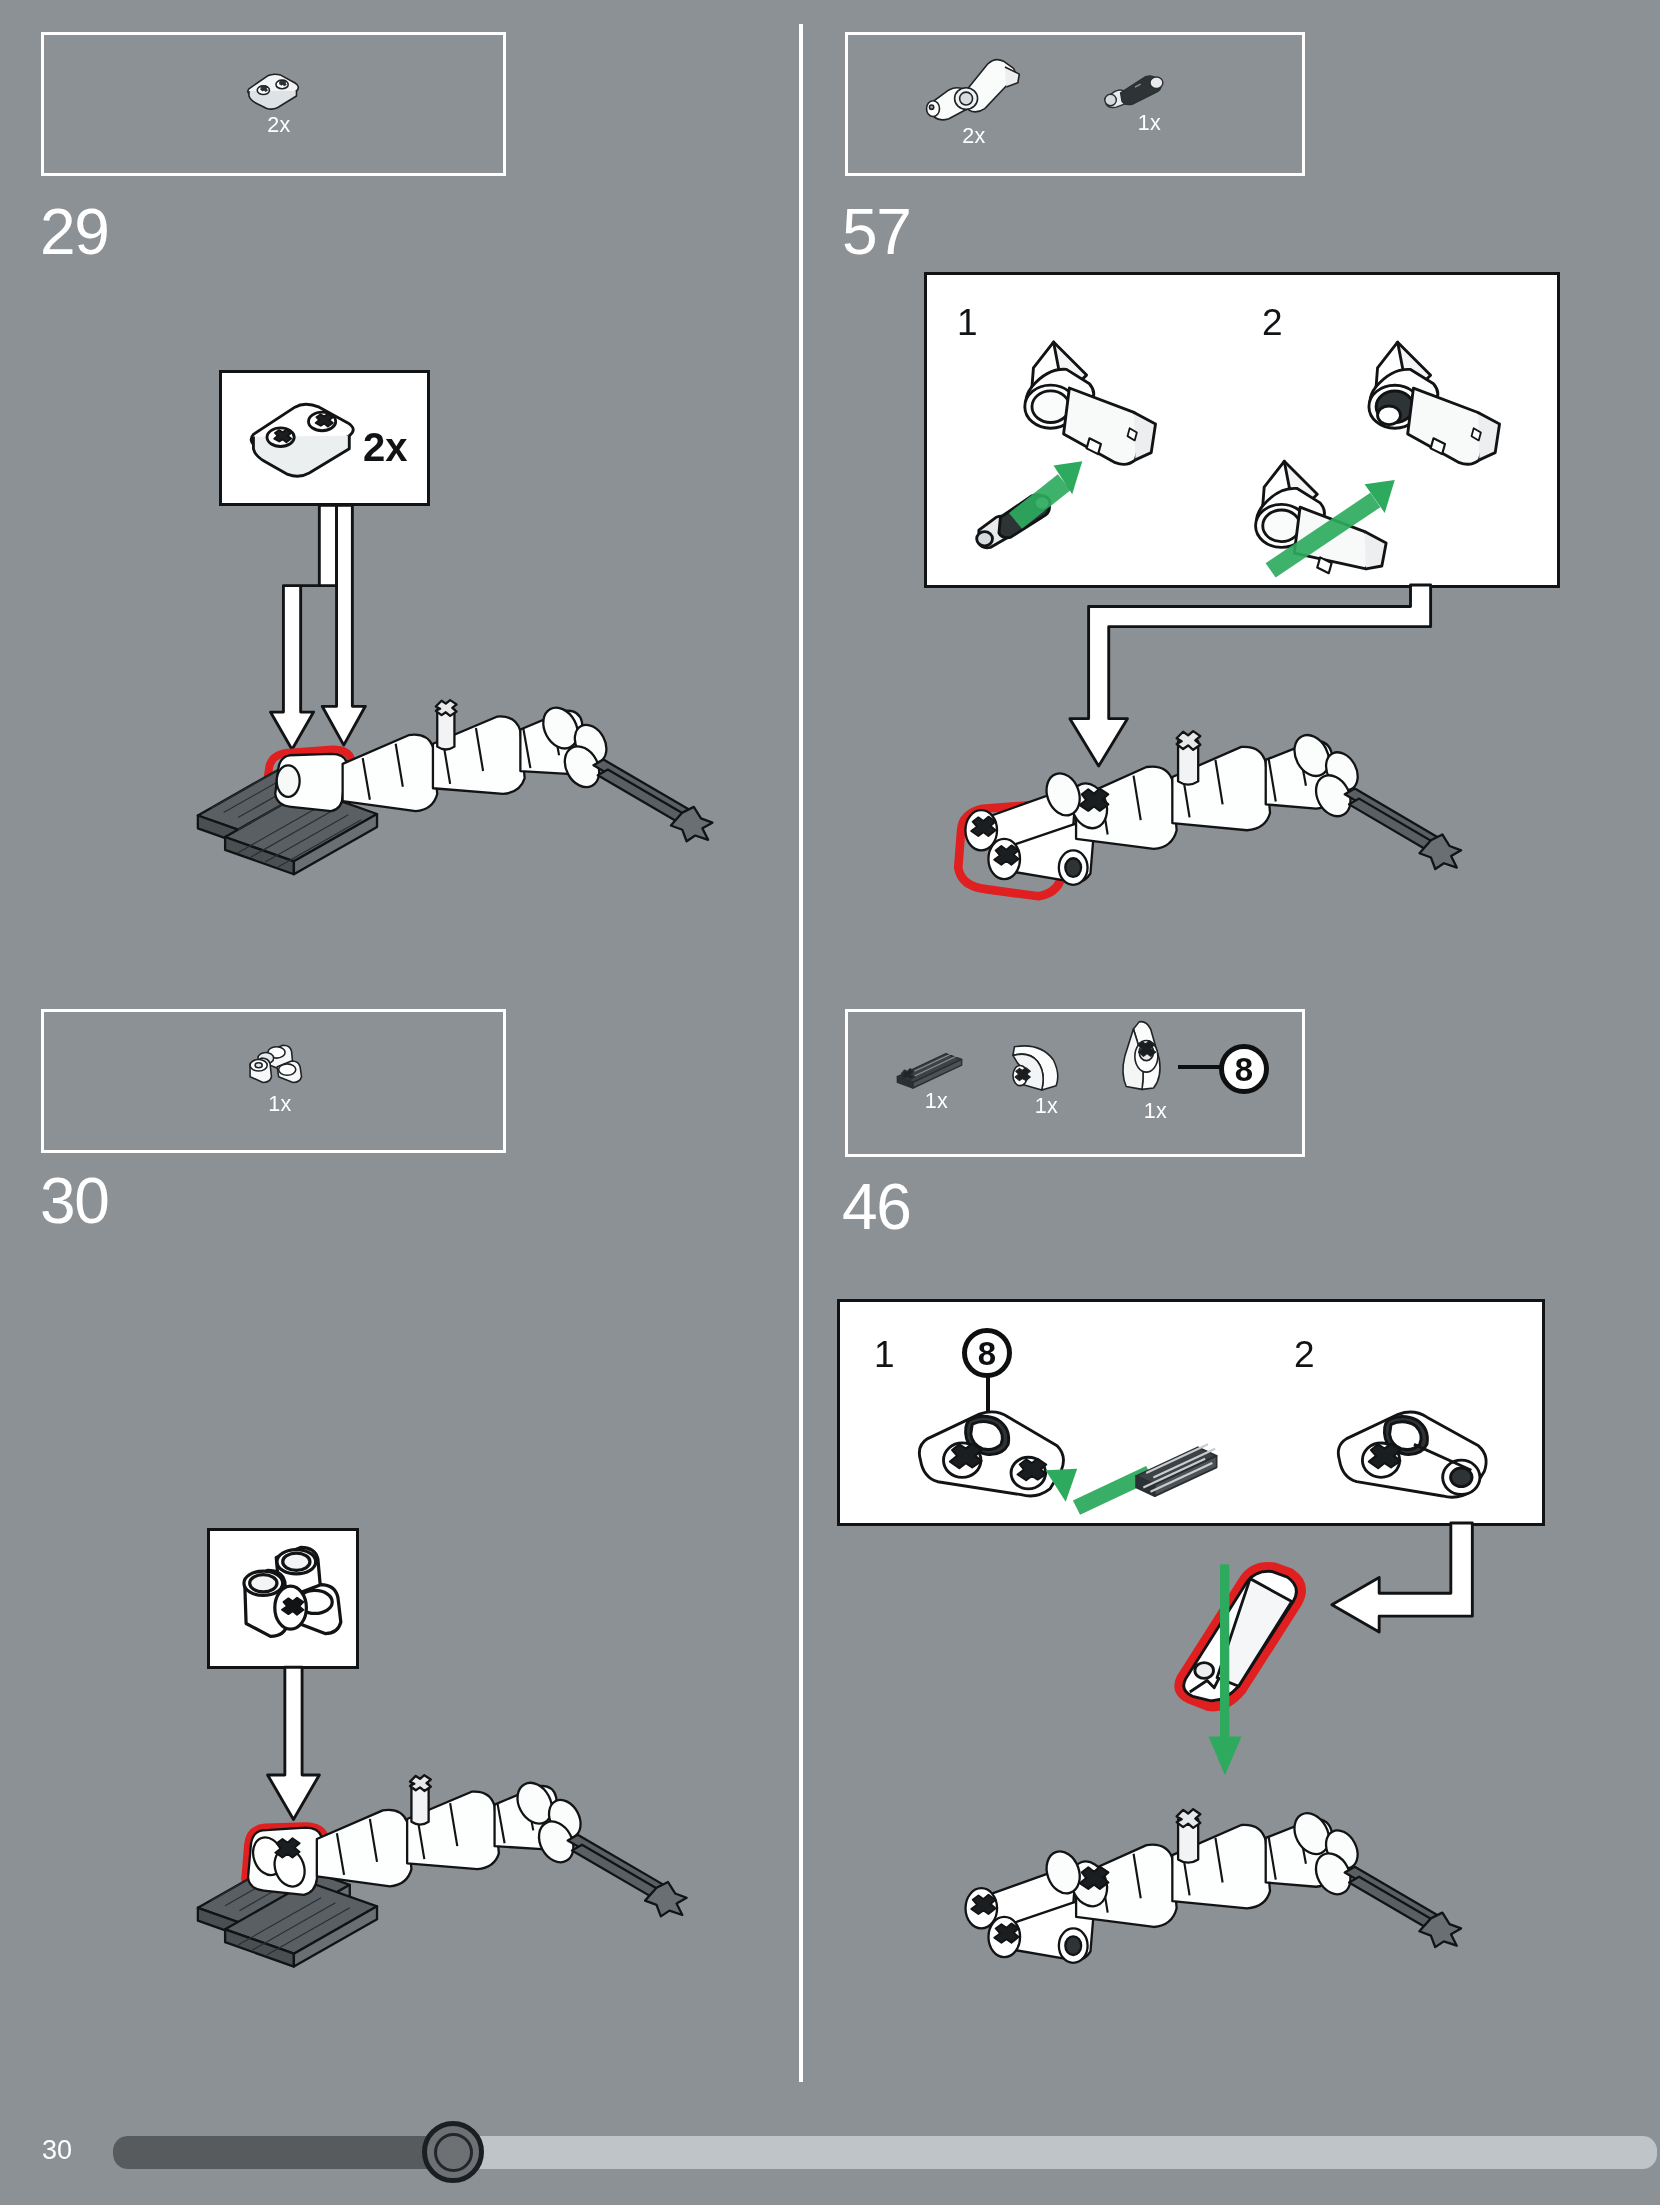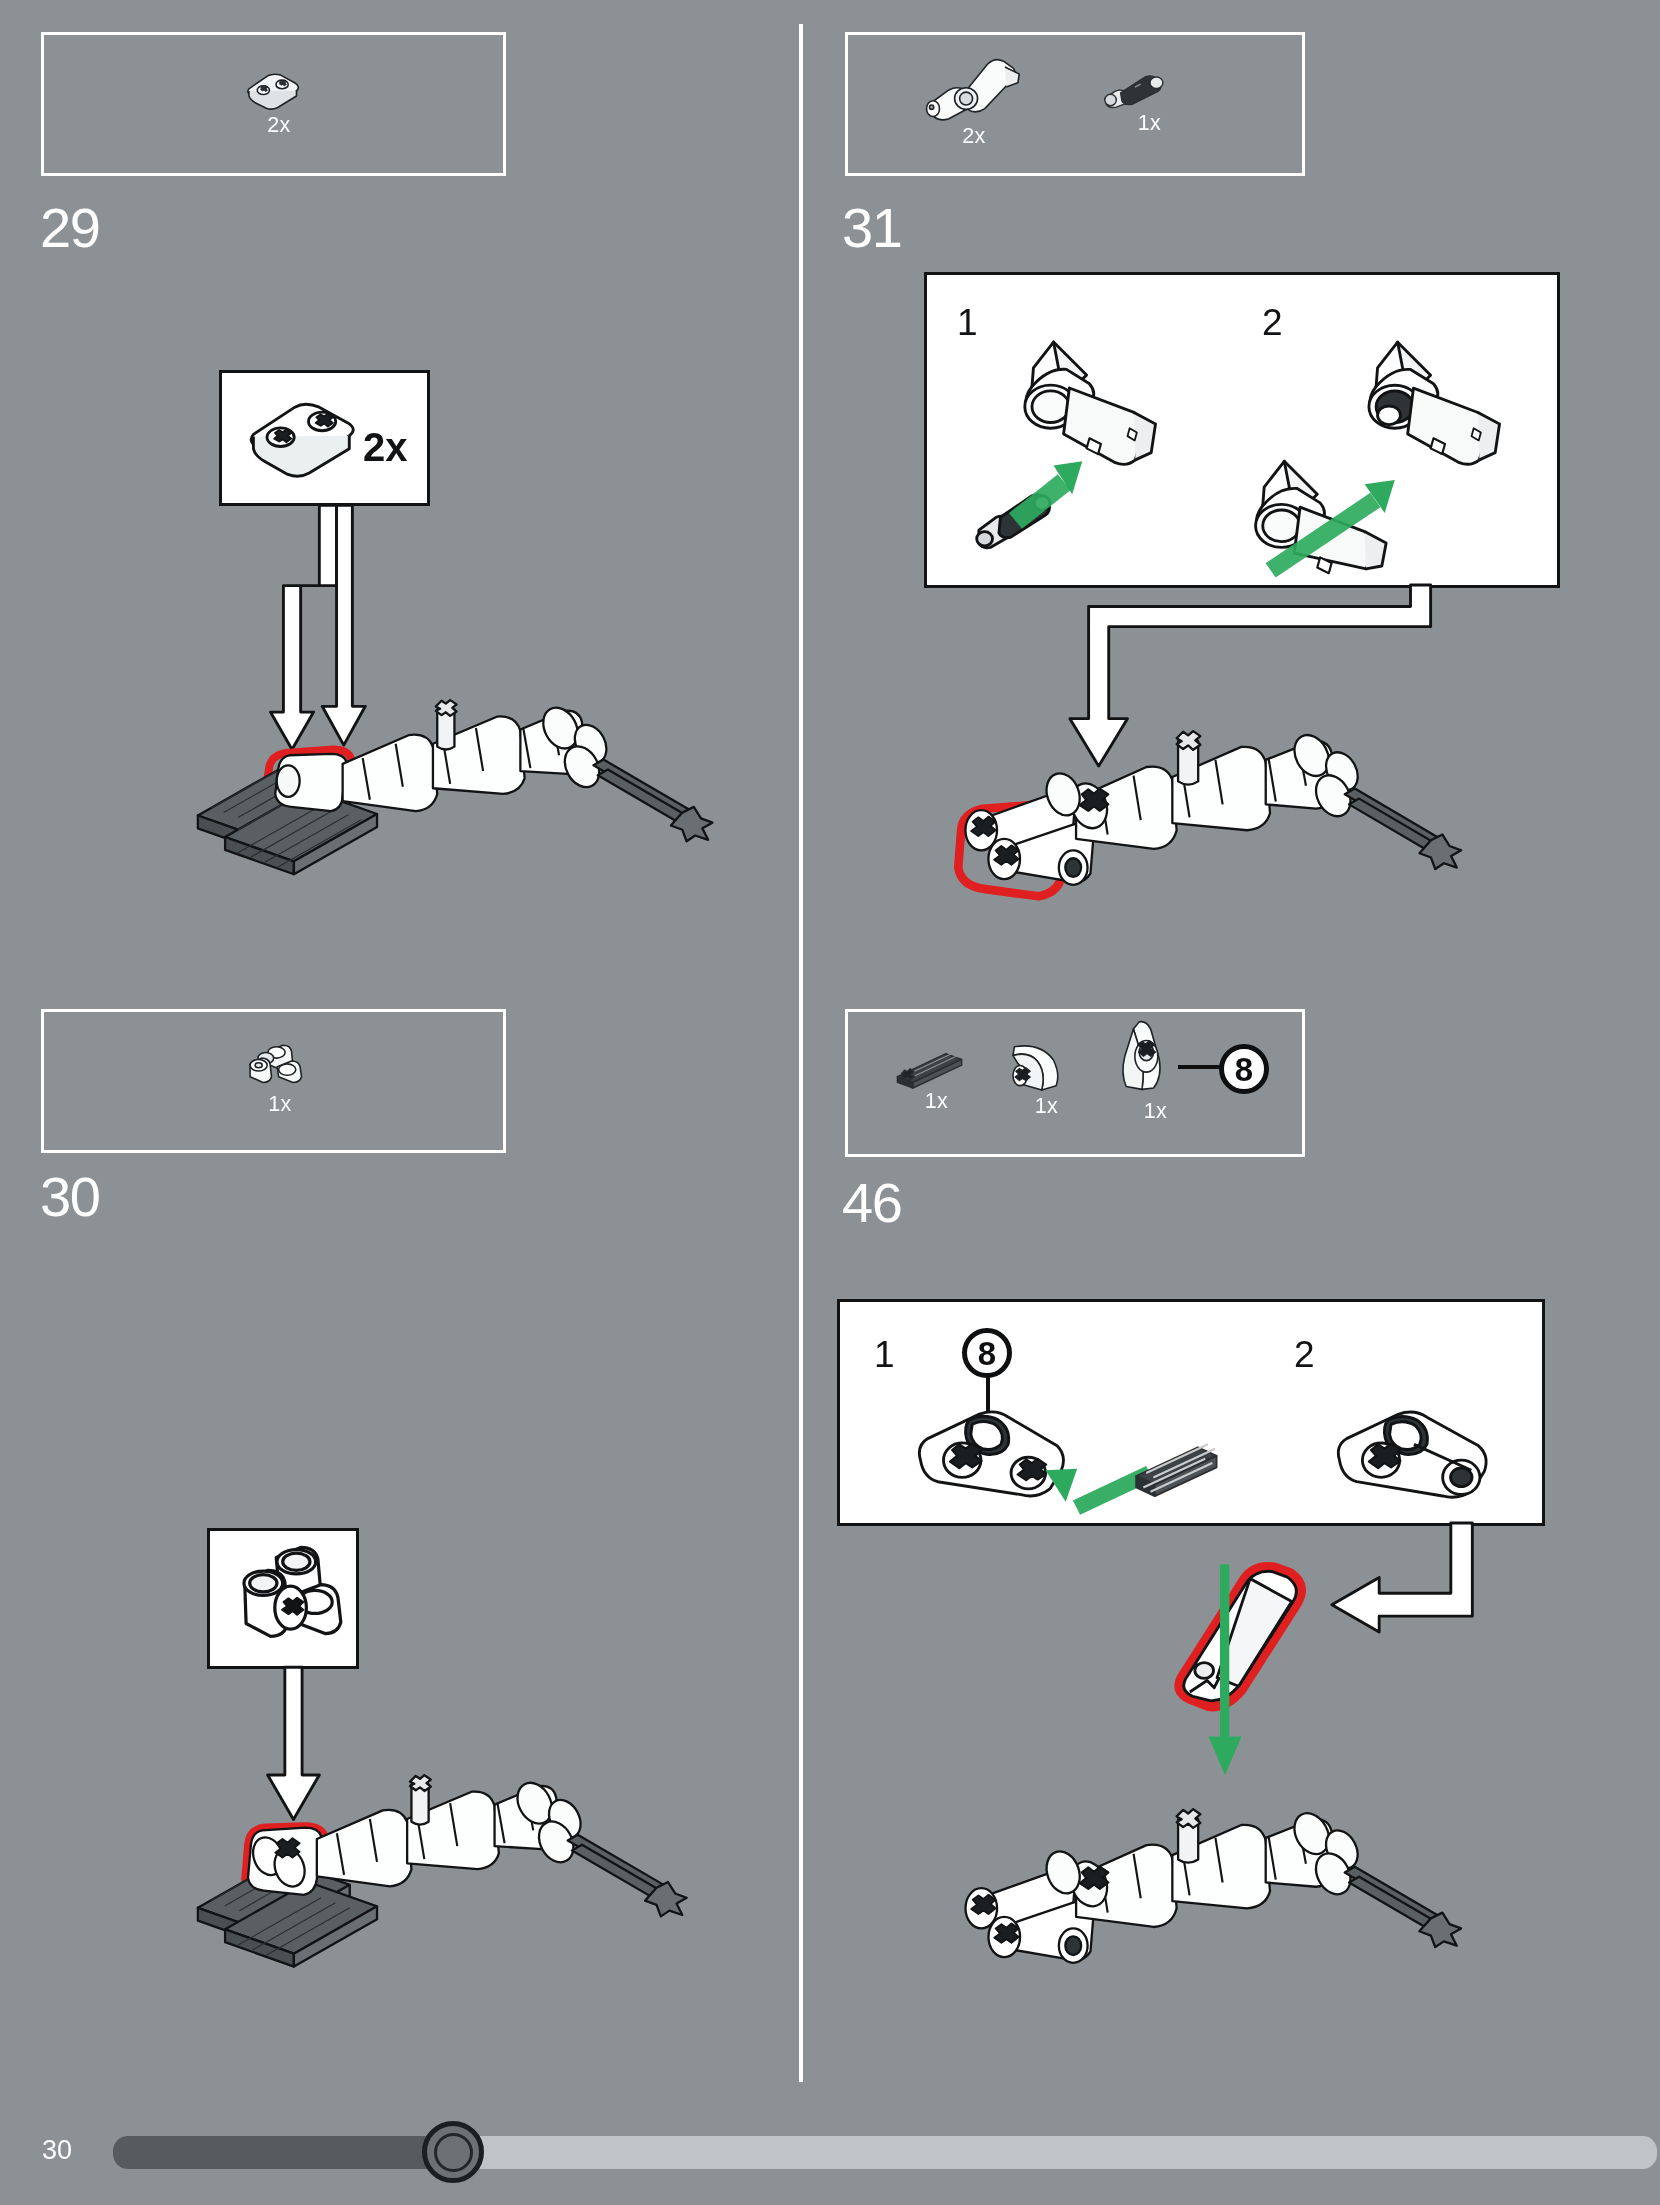--- a/index.html
+++ b/index.html
@@ -46,21 +46,21 @@
     line-height: 1;
     margin-top: 2.9px;
     white-space: nowrap;
   }
 
   
   .step-number {
     position: absolute;
     color: #ffffff;
     font-family: "Liberation Sans", sans-serif;
-    font-size: 56px;
+    font-size: 64px;
     font-weight: 300;
     line-height: 1;
     letter-spacing: -1.4px;
   }
 
   
   .callout {
     position: absolute;
     background: #ffffff;
     border: 3.6px solid #111315;
@@ -378,21 +378,21 @@
           <path d="M30 36 L64 14 Q74 10 80 16 L86 24 Q88 32 78 36 L46 52 Q36 54 32 48 Z" fill="#2e3336"></path>
           <ellipse cx="80" cy="22" rx="9" ry="8" fill="#e8eaeb"></ellipse>
           <ellipse cx="16" cy="46" rx="8" ry="8" fill="#d7dadc"></ellipse>
           <path d="M50 28 L58 24" stroke="#8d9295" stroke-width="2"></path>
         </g>
       </svg>
       <div class="part-qty">1x</div>
     </div>
   </div>
 
-  <div class="step-number" style="left:842px; top:200px;">31</div>
+  <div class="step-number" style="left:842px; top:200px;">57</div>
 
   <div class="callout" style="left:924px; top:272px; width:636px; height:316px;">
 
     <div class="sub-num" style="left:30px; top:29px;">1</div>
     <div class="sub-num" style="left:335px; top:29px;">2</div>
 
     <svg class="abs" style="left:36px; top:57px;" width="273" height="237" viewBox="0 0 380 330">
       <g stroke="#111315" stroke-width="4" fill="#ffffff" stroke-linejoin="round">
         <path d="M126 14 L172 60 L126 104 L96 76 Z" fill="#f4f5f6"></path>
         <path d="M126 14 L98 50 L96 76 L126 104 L136 66 Z" fill="#ffffff"></path>

